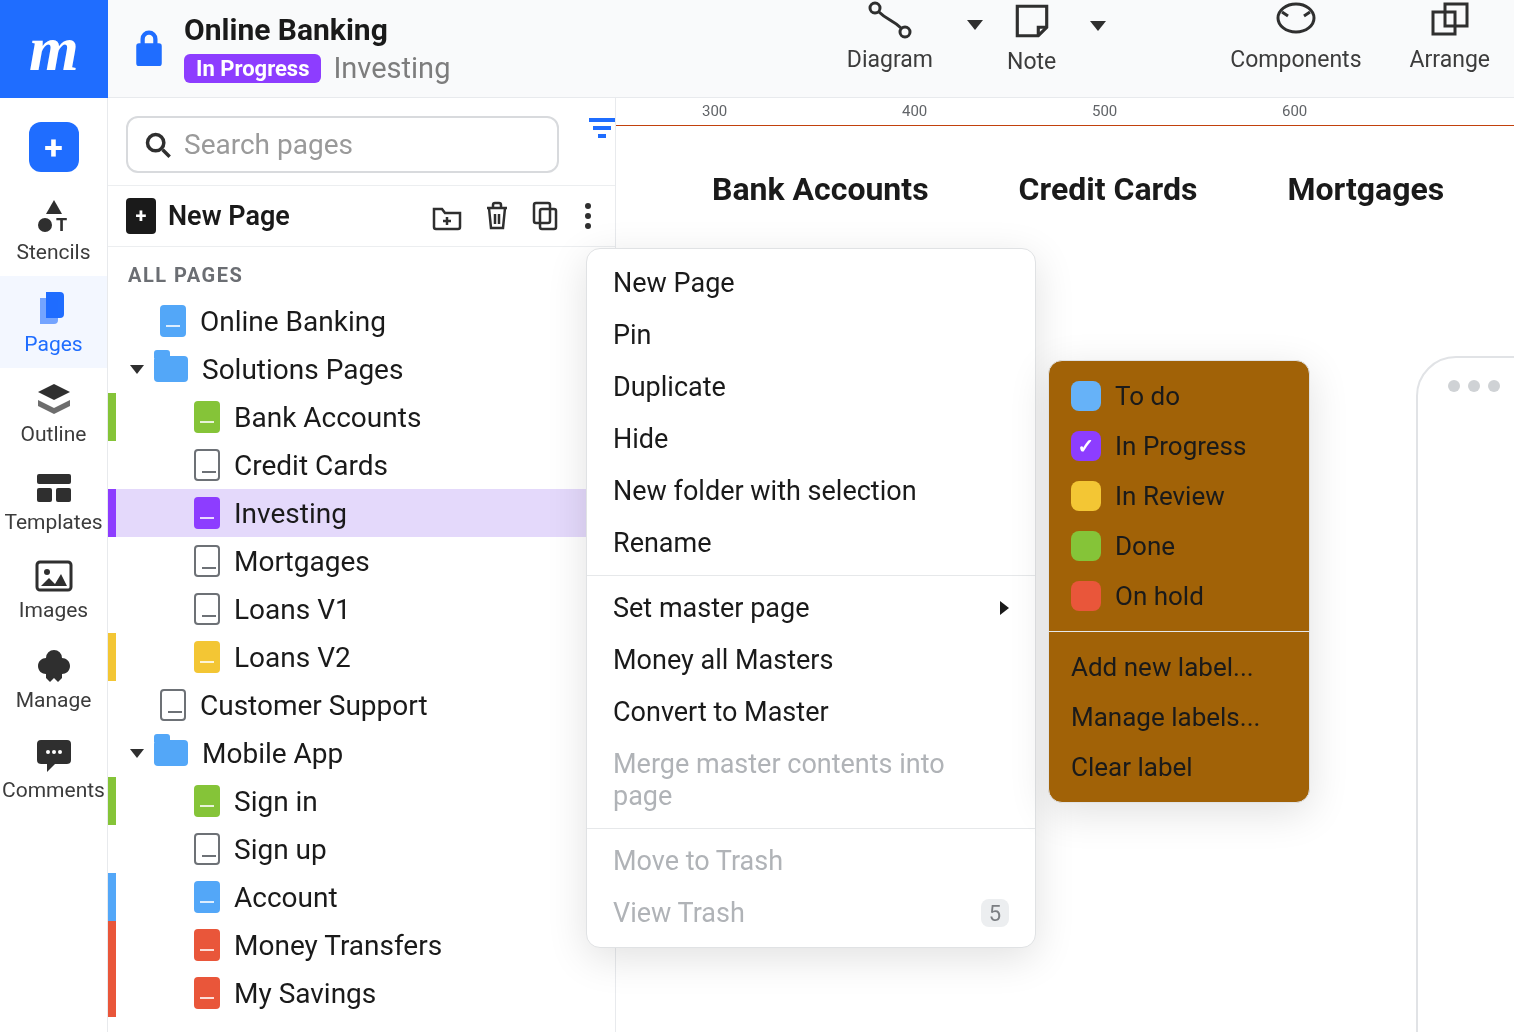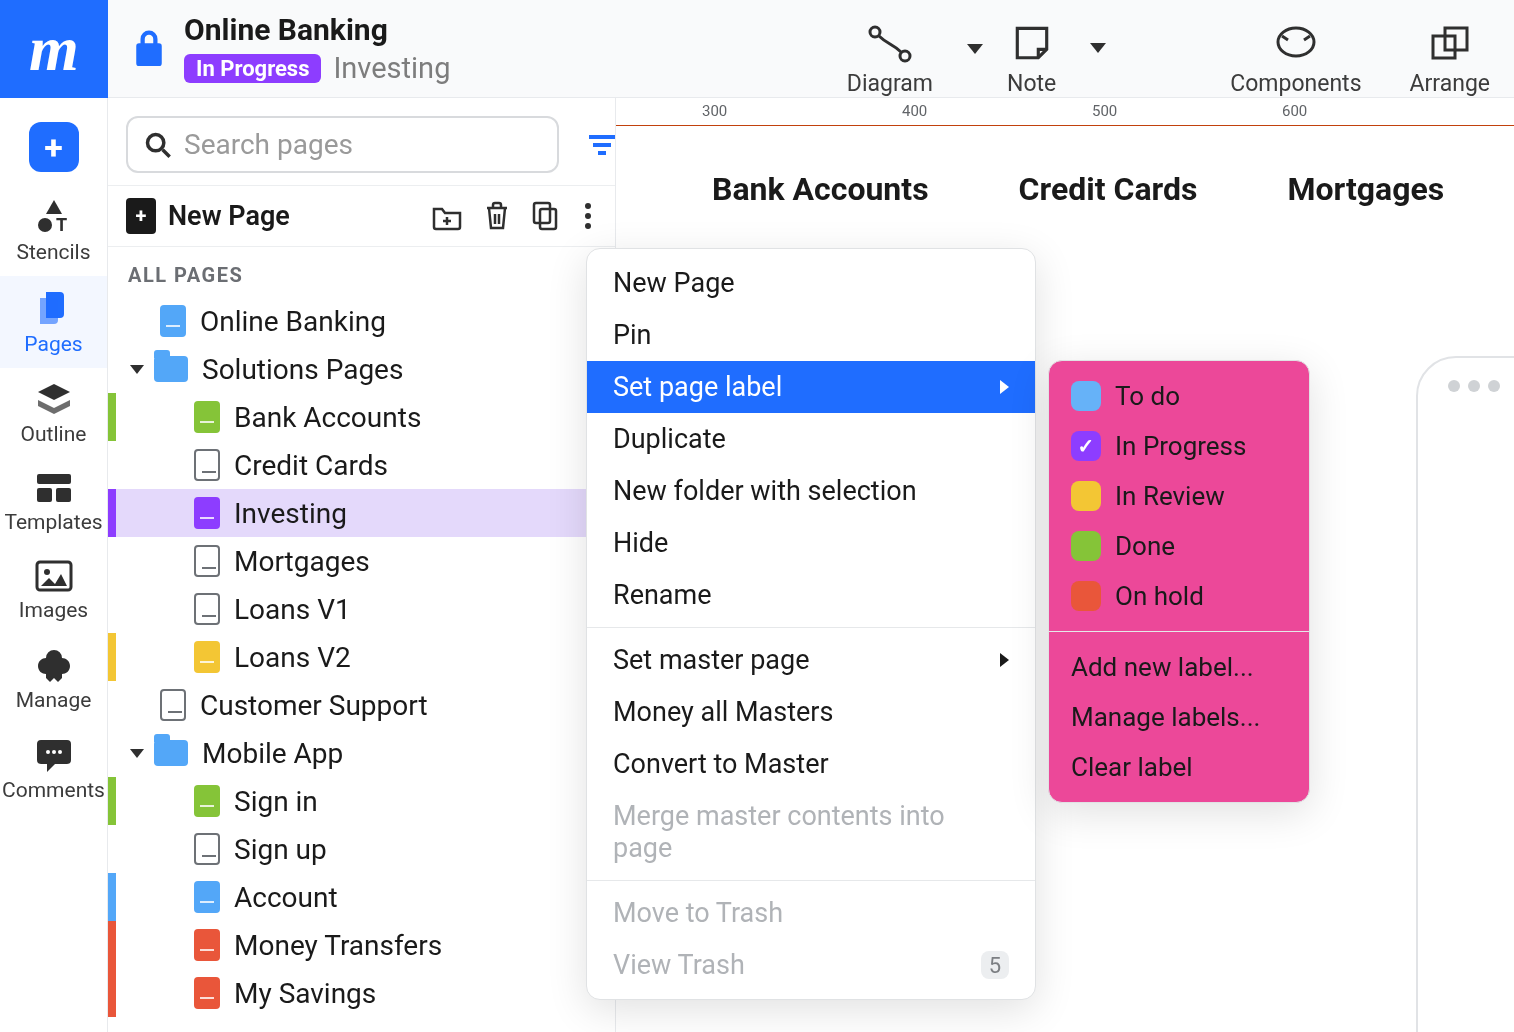--- a/index.html
+++ b/index.html
@@ -26,30 +26,30 @@
 
 .top-bar { position: absolute; left: 108px; right: 0; top: 0; height: 98px; background: #f9fafb; border-bottom: 1px solid #e8eaed; display: flex; align-items: stretch; z-index: 2; }
 .title-area { display: flex; align-items: center; gap: 18px; padding-left: 24px; }
 .lock-ic { color: #1f6dff; }
 .title-stack { display: flex; flex-direction: column; gap: 4px; justify-content: center; }
 .title-main { font-size: 30px; font-weight: 700; color: #1a1a1a; }
 .title-sub { display: flex; align-items: center; gap: 12px; }
 .badge { background: #8d3dff; color: #fff; font-size: 22px; font-weight: 700; padding: 2px 12px; border-radius: 6px; }
 .subtitle-text { color: #7d7d7d; font-size: 29px; }
 
-.toolbar-right { margin-left: auto; display: flex; align-items: flex-end; }
+.toolbar-right { margin-left: auto; display: flex; align-items: flex-start; }
 .tb-btn { display: flex; flex-direction: column; align-items: center; justify-content: center; gap: 6px; padding: 0 24px; cursor: pointer; position: relative; }
 .tb-btn .tblbl { font-size: 23px; color: #3c3c3c; }
 .tb-btn .tbic { color: #2f2f2f; }
 .tb-wrap { display:flex; align-items:center; gap:10px; }
 .caret-small { width:0; height:0; border-left:8px solid transparent; border-right:8px solid transparent; border-top:10px solid #2f2f2f; margin-top: -24px; }
 
 
 .sidebar-inner { margin-top: 98px; display: flex; flex-direction: column; height: calc(100% - 98px); }
-.search-row { display: flex; align-items: center; gap: 28px; padding: 18px 18px 12px 18px; }
+.search-row { display: flex; align-items: flex-start; gap: 28px; padding: 18px 18px 12px 18px; }
 .search-box { flex: 1; display: flex; align-items: center; gap: 12px; border: 2px solid #d8dadd; border-radius: 12px; padding: 10px 16px; }
 .search-box input { border: none; outline: none; font-size: 28px; color: #333; flex: 1; background: transparent; }
 .search-box input::placeholder { color: #9a9a9a; }
 .filter-ic { color: #1f6dff; }
 
 .newpage-row { display: flex; align-items: center; padding: 12px 18px; border-top: 1px solid #eceef0; border-bottom: 1px solid #eceef0; gap: 14px; }
 .newpage-left { display: flex; align-items: center; gap: 12px; flex:1; cursor: pointer; }
 .page-plus-ic { width: 30px; height: 36px; background: #1a1a1a; border-radius: 4px 4px 4px 4px; position: relative; }
 .page-plus-ic::after { content: "+"; position: absolute; inset:0; display:flex; align-items:center; justify-content:center; color:#fff; font-size:20px; font-weight:700; }
 .newpage-label { font-size: 27px; font-weight: 600; color: #1a1a1a; }
@@ -93,21 +93,21 @@
 
 .ctx-menu { position: absolute; left: 586px; top: 248px; width: 450px; background: #fff; border: 1px solid #e0e2e4; border-radius: 14px; box-shadow: 0 10px 40px rgba(0,0,0,0.12); z-index: 50; padding: 8px 0; }
 .ctx-item { display: flex; align-items: center; padding: 10px 26px; font-size: 27px; color: #1a1a1a; cursor: pointer; position: relative; }
 .ctx-item.disabled { color: #b0b3b7; cursor: default; }
 .ctx-item.hl { background: #1f6dff; color: #fff; }
 .ctx-sep { height: 1px; background: #e6e8ea; margin: 6px 0; }
 .ctx-item .sub-caret { margin-left: auto; width:0; height:0; border-top:7px solid transparent; border-bottom:7px solid transparent; border-left:9px solid currentColor; }
 .count-pill { margin-left:auto; background:#eceef0; color:#7c7f83; font-size:22px; width:28px; height:28px; border-radius:8px; display:flex; align-items:center; justify-content:center; }
 
 
-.sub-menu { position: absolute; left: 1048px; top: 360px; width: 262px; background: #ec4899; border: 1px solid #e0e2e4; border-radius: 14px; box-shadow: 0 10px 40px rgba(0,0,0,0.12); z-index: 60; padding: 10px 0; }
+.sub-menu { position: absolute; left: 1048px; top: 360px; width: 262px; background: #a16207; border: 1px solid #e0e2e4; border-radius: 14px; box-shadow: 0 10px 40px rgba(0,0,0,0.12); z-index: 60; padding: 10px 0; }
 .sub-item { display: flex; align-items: center; gap: 14px; padding: 10px 22px; font-size: 26px; color: #1a1a1a; cursor: pointer; }
 .chk { width: 30px; height: 30px; border-radius: 8px; display:flex; align-items:center; justify-content:center; }
 .chk.blue { background:#66b2f8; }
 .chk.purple { background:#8d3dff; color:#fff; }
 .chk.yellow { background:#f3c634; }
 .chk.green { background:#85c438; }
 .chk.red { background:#e9563a; }
 .chk.purple::after { content:"✓"; font-size:20px; font-weight:700; }
 .sub-sep { height:1px; background:#e6e8ea; margin:10px 0; }
 
@@ -434,32 +434,28 @@
     </div>
   </div>
 
   <div class="ctx-menu" id="ctx-menu">
       <div class="ctx-item">
         <span>New Page</span>
       </div>
       <div class="ctx-item">
         <span>Pin</span>
       </div>
-      <div class="ctx-item hl">
-        <span>Set page label</span>
-        <span class="sub-caret"></span>
-      </div>
       <div class="ctx-item">
         <span>Duplicate</span>
       </div>
       <div class="ctx-item">
+        <span>Hide</span>
+      </div>
+      <div class="ctx-item">
         <span>New folder with selection</span>
-      </div>
-      <div class="ctx-item">
-        <span>Hide</span>
       </div>
       <div class="ctx-item">
         <span>Rename</span>
       </div>
       <div class="ctx-sep"></div>
       <div class="ctx-item">
         <span>Set master page</span>
         <span class="sub-caret"></span>
       </div>
       <div class="ctx-item">

